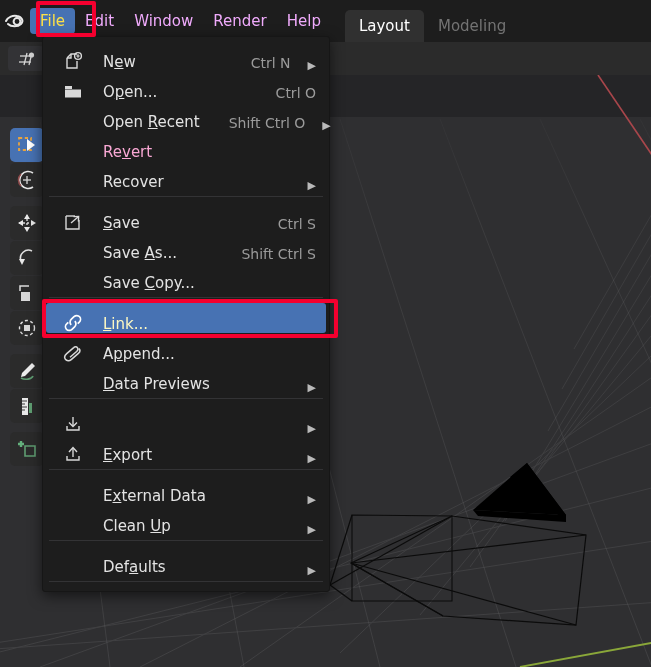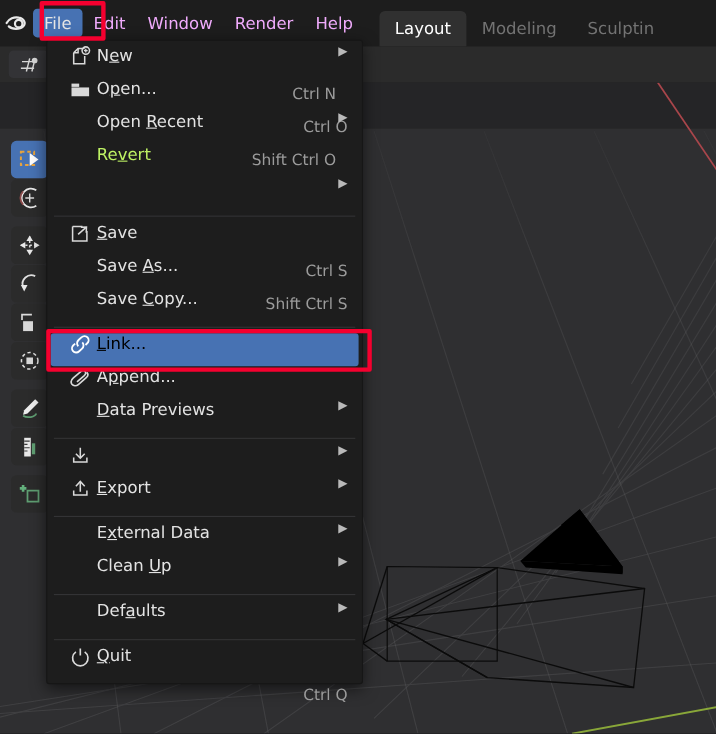--- a/index.html
+++ b/index.html
@@ -30,21 +30,21 @@
   #topbar {
     position: absolute; left:0; top:0; width:651px; height:42px;
     background:#1d1d1d;
     display:flex; align-items:center;
   }
   #blender-logo { width:30px; height:42px; display:flex; align-items:center; justify-content:center; }
   .menu-top {
     height:26px; padding:0 10px; display:flex; align-items:center;
     color:#f0abfc; font-size:15px; border-radius:4px; white-space:nowrap;
   }
-  .menu-top.active { background:#4772b3; color:#e5e5e5; }
+  .menu-top.active { background:#4772b3; color:#fde047; }
   #ws-tabs { display:flex; align-items:center; margin-left:14px; height:42px;margin-top:10px; }
   .ws-tab {
     height:32px; padding:0 14px; display:flex; align-items:center;
     color:#737373; font-size:15px; white-space:nowrap;
   }
   .ws-tab.active { background:#303030; color:#ffffff; border-radius:5px 5px 0 0; }
 
   
   #vpheader {
     position:absolute; left:0; top:42px; width:651px; height:33px;
@@ -73,26 +73,26 @@
   #file-menu {
     position:absolute; left:42px; top:36px; width:288px;
     background:#1d1d1d;
     border:1px solid #161616;
     border-radius:3px;
     box-shadow:0 4px 14px rgba(0,0,0,.55);
     padding:4px 0;
     z-index:40;
   }
   .mi {
-    position:relative; height:30px; display:flex; align-items:flex-start;
+    position:relative; height:30px; display:flex; align-items:flex-end;
     padding:0 10px 0 12px; color:#e3e3e3; font-size:15px;
-    border-radius:3px; margin:0 3px;
-  }
-  .mi.disabled { color:#bef264; }
-  .mi.selected { background:#4772b3; color:#000000; }
+    border-radius:3px; margin:0 3px;gap:15px;
+  }
+  .mi.disabled { color:#f9a8d4; }
+  .mi.selected { background:#4772b3; color:#fef9c3; }
   .mi-icon { width:30px; min-width:30px; display:flex; align-items:center; justify-content:center; }
   .mi-label { flex:1; white-space:nowrap; }
   .mi-label u { text-decoration:underline; }
   .mi-shortcut { color:#9b9b9b; font-size:14px; margin-left:14px; white-space:nowrap;margin-top:37px; }
   .mi-arrow { margin-left:6px; color:#b9b9b9; font-size:11px; line-height:1; }
   .mi-arrow.tight { margin-left:2px; }
   .mi-sep { height:1px; background:#333335; margin:5px 6px; }
 
   
   .redbox {
@@ -277,21 +277,20 @@
       </svg>
     </div>
     <div class="menu-top active">File</div>
     <div class="menu-top">Edit</div>
     <div class="menu-top">Window</div>
     <div class="menu-top">Render</div>
     <div class="menu-top">Help</div>
     <div id="ws-tabs">
       <div class="ws-tab active">Layout</div>
       <div class="ws-tab">Modeling</div>
-      <div class="ws-tab">Sculptin</div>
     </div>
   </div>
 
   <div id="file-menu">
       <div class="mi">
         <span class="mi-icon">
           <svg width="20" height="20" viewBox="0 0 20 20" fill="none" stroke="#d9d9d9" stroke-width="1.4">
             <path d="M 4 7 L 4 17 L 14 17 L 14 10"></path>
             <path d="M 4 7 L 8 3 L 14 3"></path>
             <path d="M 4 7 L 8 7 L 8 3"></path>
@@ -318,20 +317,21 @@
         <span class="mi-label">Open <u>R</u>ecent</span>
         <span class="mi-shortcut">Shift Ctrl O</span>
         <span class="mi-arrow tight">▶</span>
       </div>
       <div class="mi disabled">
         <span class="mi-icon"></span>
         <span class="mi-label">Re<u>v</u>ert</span>
       </div>
       <div class="mi">
         <span class="mi-icon"></span>
+        <span class="mi-label">Recover</span>
         <span class="mi-arrow" style="margin-left: auto;">▶</span>
       </div>
       <div class="mi-sep"></div>
       <div class="mi">
         <span class="mi-icon">
           <svg width="20" height="20" viewBox="0 0 20 20" fill="none" stroke="#d9d9d9" stroke-width="1.4">
             <path d="M 3 4 L 3 17 L 16 17 L 16 8"></path>
             <path d="M 3 4 L 12 4"></path>
             <path d="M 8 11 L 15 5"></path>
             <path d="M 10.5 4.6 L 15.6 4.4 L 15.4 9.6"></path>
@@ -405,28 +405,18 @@
         <span class="mi-label">Clean <u>U</u>p</span>
         <span class="mi-arrow" style="margin-left: auto;">▶</span>
       </div>
       <div class="mi-sep"></div>
       <div class="mi">
         <span class="mi-icon"></span>
         <span class="mi-label">Def<u>a</u>ults</span>
         <span class="mi-arrow" style="margin-left: auto;">▶</span>
       </div>
       <div class="mi-sep"></div>
-      <div class="mi">
-        <span class="mi-icon">
-          <svg width="20" height="20" viewBox="0 0 20 20" fill="none" stroke="#d9d9d9" stroke-width="1.5">
-            <path d="M 6 5.6 A 7 7 0 1 0 14 5.6"></path>
-            <path d="M 10 2.5 L 10 9"></path>
-          </svg>
-        </span>
-        <span class="mi-label"><u>Q</u>uit</span>
-        <span class="mi-shortcut">Ctrl Q</span>
-      </div>
     </div>
 
   <div class="redbox" style="left:36px; top:1px; width:60px; height:36px;"></div>
   <div class="redbox" style="left:42px; top:299px; width:296px; height:39px;"></div>
 
 </div>
 
 </body></html>

